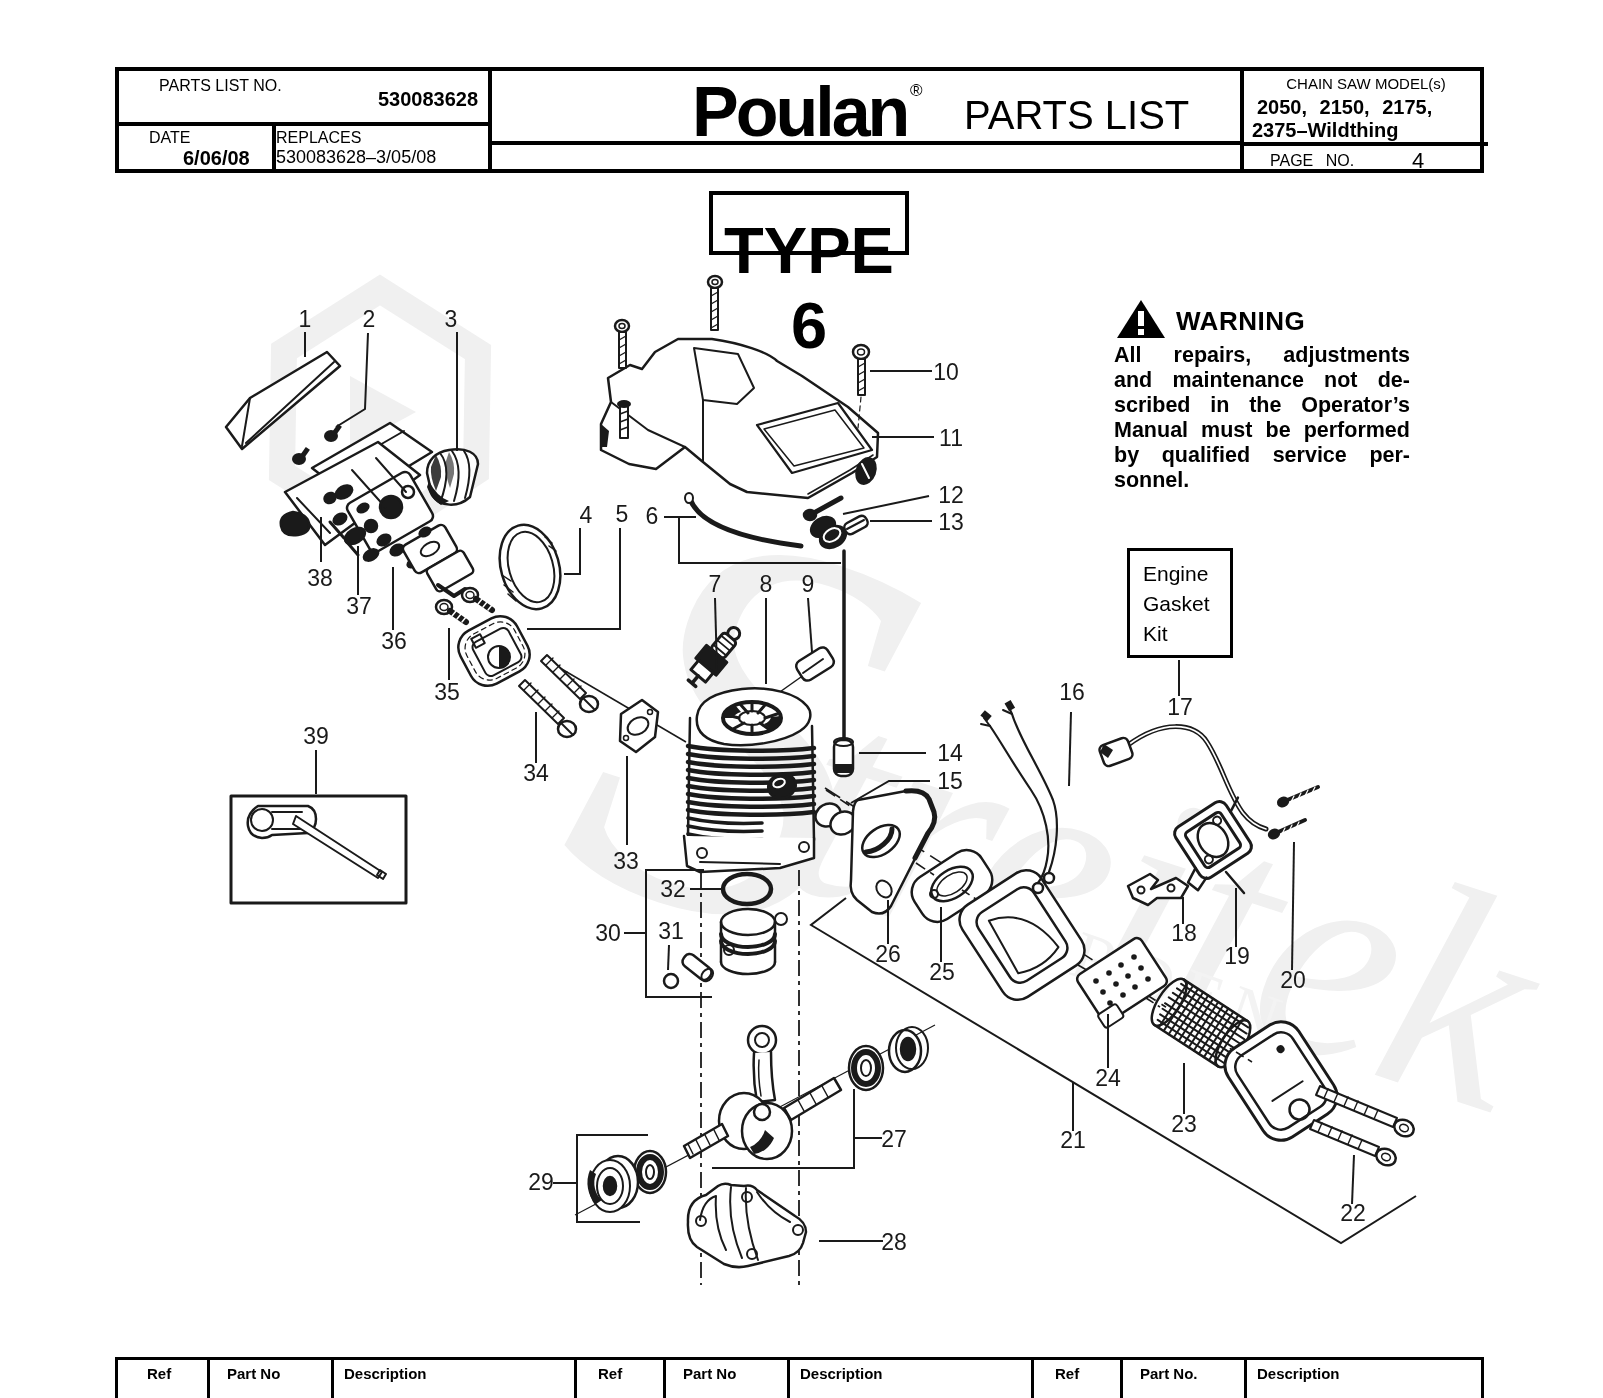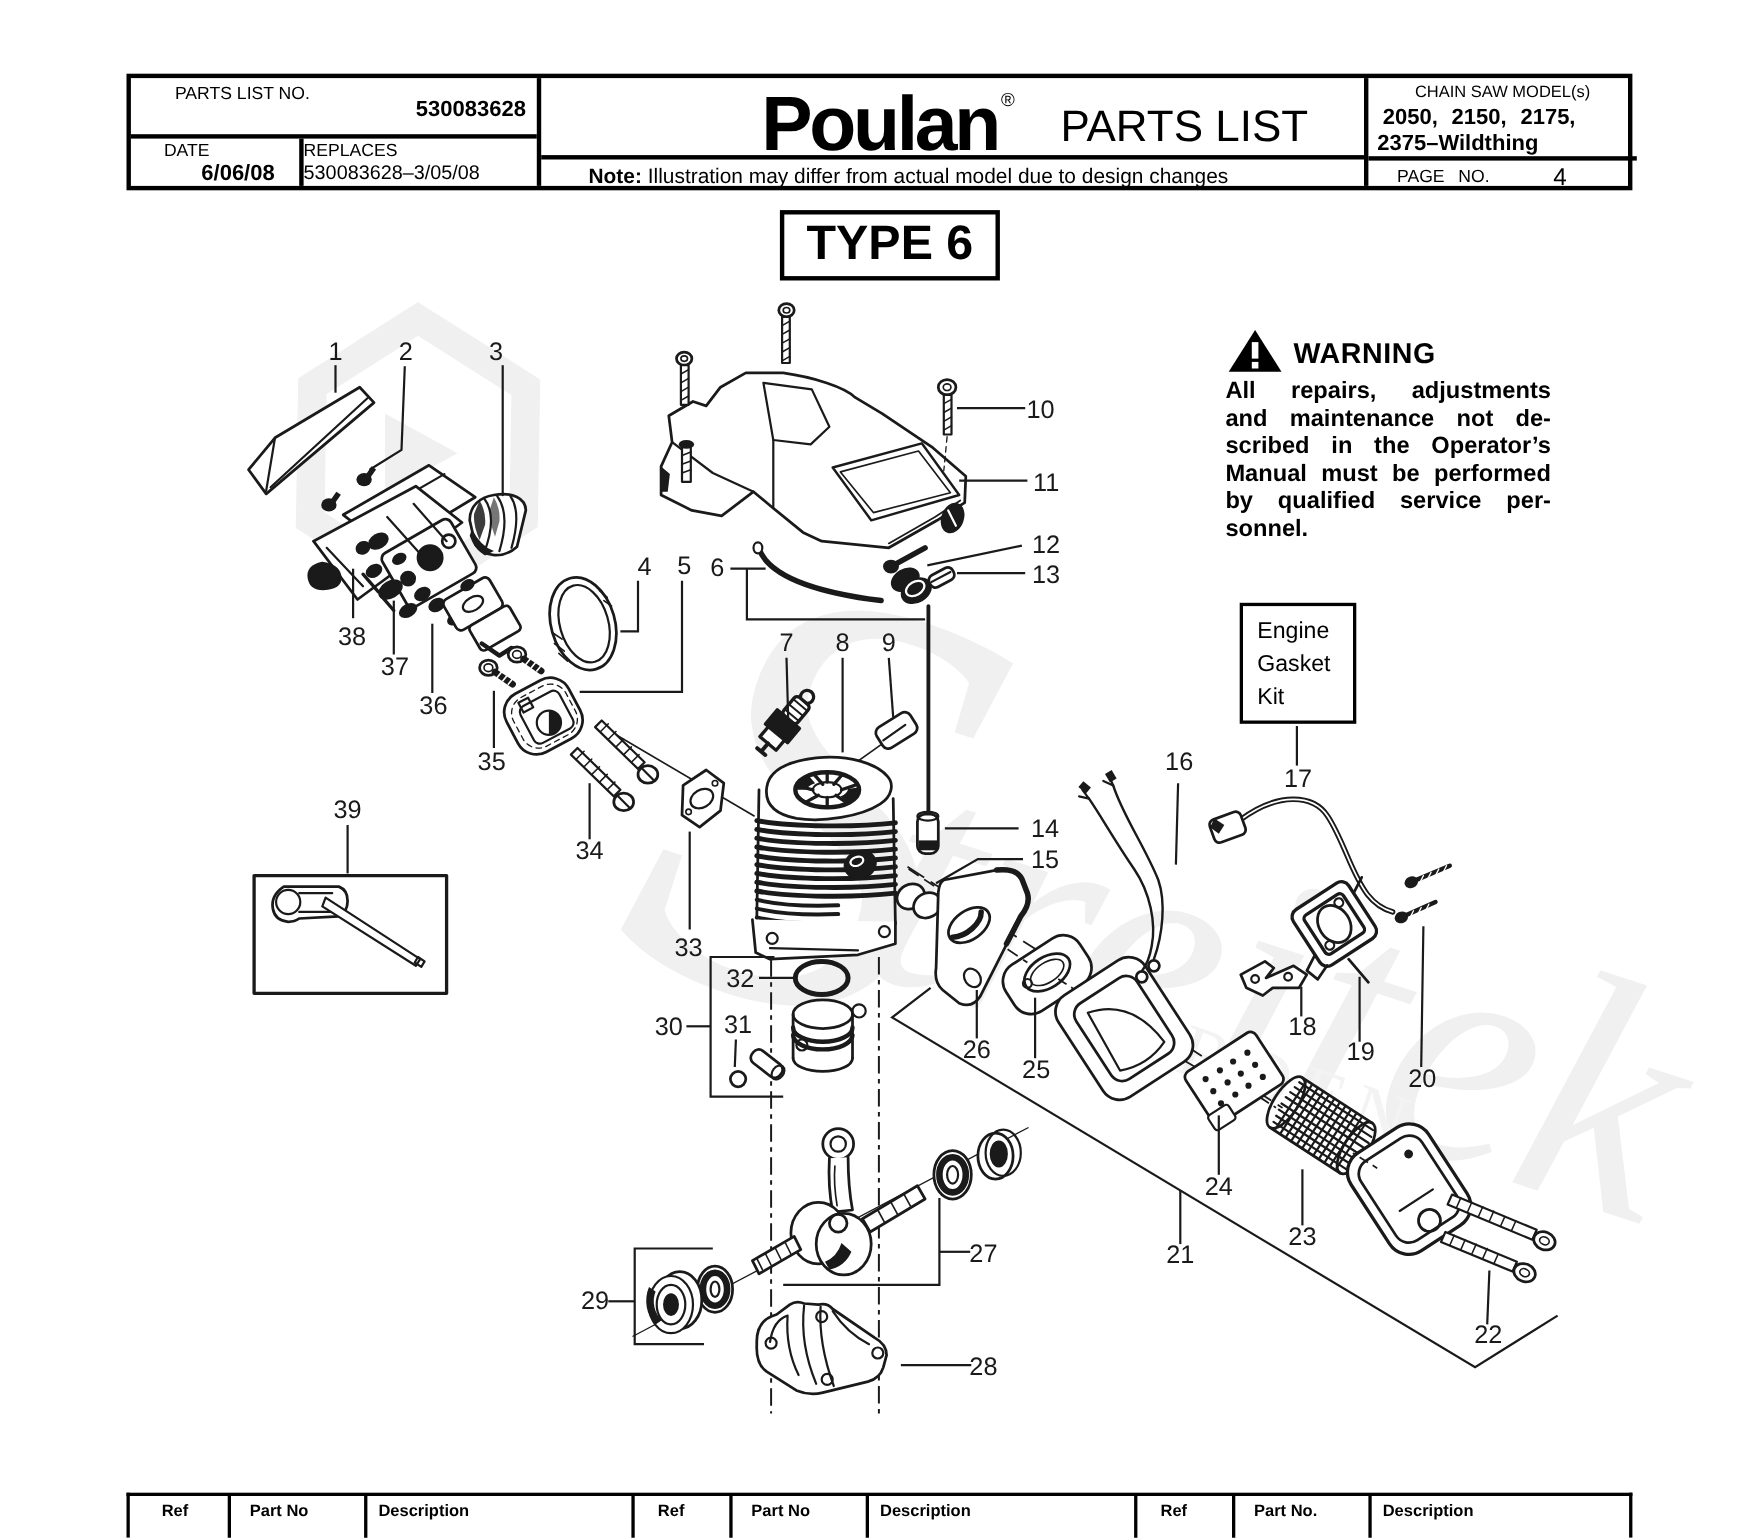--- a/index.html
+++ b/index.html
@@ -430,35 +430,34 @@
   <div class="abs" style="left:157px;top:55px;width:212px;height:43px;">
     <div style="font-size:16px;margin-top:3px;">REPLACES</div>
     <div style="font-size:18px;">530083628–3/05/08</div>
   </div>
 
   <div class="abs" style="left:373px;top:0;width:748px;height:98px;">
     <div class="abs" style="left:200px;top:1px;font-size:70px;font-weight:bold;letter-spacing:-3px;">Poulan</div>
     <div class="abs" style="left:418px;top:10px;font-size:17px;">®</div>
     <div class="abs" style="left:452px;top:22px;font-size:40px;margin-left:20px;">PARTS LIST</div>
     <div class="abs" style="left:0;top:70px;width:748px;height:4px;background:#000;"></div>
-    <div class="abs" style="left:43px;top:79px;font-size:19px;"><b>Note:</b> Illustration may differ from actual model due to design changes</div>
   </div>
 
   <div class="abs" style="left:1125px;top:0;width:244px;height:120px;">
     <div class="abs" style="left:0;top:4px;width:244px;text-align:center;font-size:15px;">CHAIN SAW MODEL(s)</div>
     <div class="abs" style="left:13px;top:25px;font-size:20px;font-weight:bold;word-spacing:7px;">2050, 2150, 2175,</div>
     <div class="abs" style="left:8px;top:48px;font-size:20px;font-weight:bold;">2375–Wildthing</div>
     <div class="abs" style="left:0;top:71px;width:244px;height:4px;background:#000;"></div>
     <div class="abs" style="left:26px;top:81px;font-size:16px;word-spacing:8px;">PAGE  NO.</div>
     <div class="abs" style="left:168px;top:77px;font-size:22px;">4</div>
   </div>
 </div>
 
 <div class="abs" style="left:709px;top:191px;width:200px;height:64px;border:4px solid #000;text-align:center;">
-  <div style="font-size:44px;font-weight:bold;margin-top:1px;">TYPE 6</div>
+  <div style="font-size:65px;font-weight:bold;margin-top:18px;">TYPE 6</div>
 </div>
 
 <div class="abs" style="left:1114px;top:298px;width:296px;">
   <div style="height:42px;position:relative;">
     <svg class="abs" width="52" height="42" style="left:2px;top:0;">
         <path d="M25,2 L49,40 L1,40 Z" fill="#000"></path>
         <rect x="22" y="13" width="6" height="15" fill="#fff"></rect>
         <rect x="22" y="31" width="6" height="6" fill="#fff"></rect>
       </svg>
     <div class="abs" style="left:62px;top:8px;font-size:26px;font-weight:bold;letter-spacing:0.5px;">WARNING</div>

